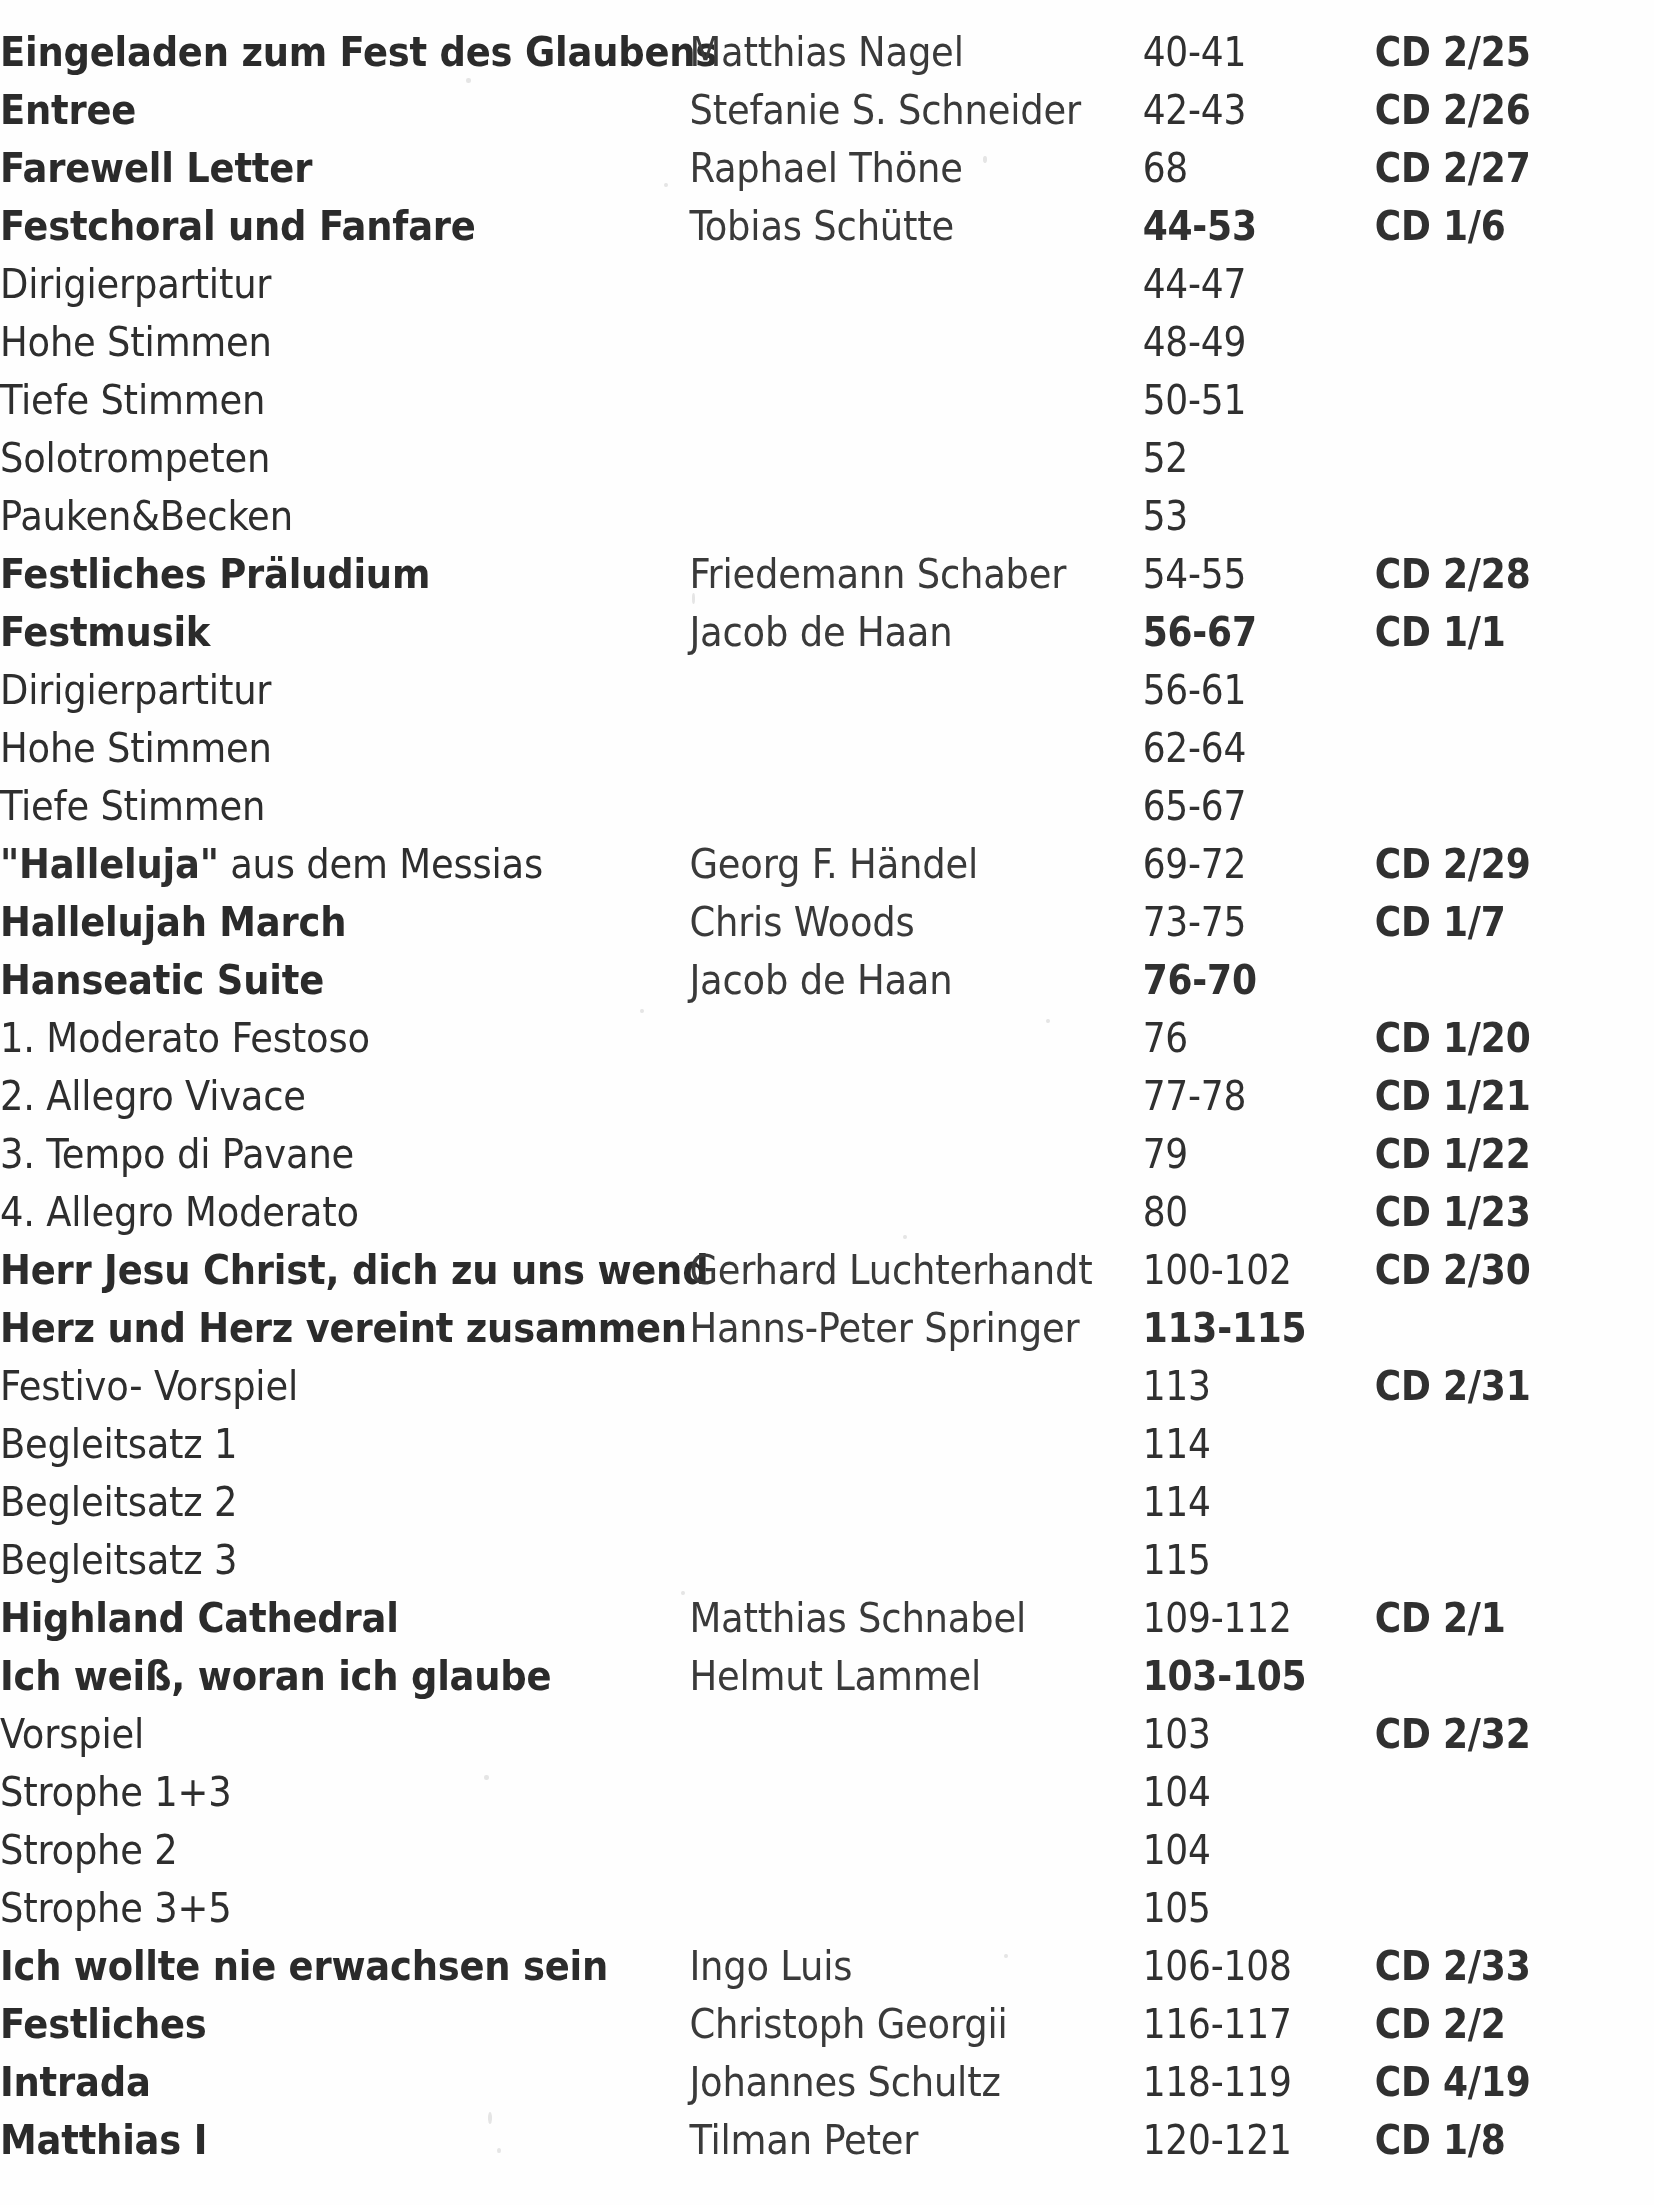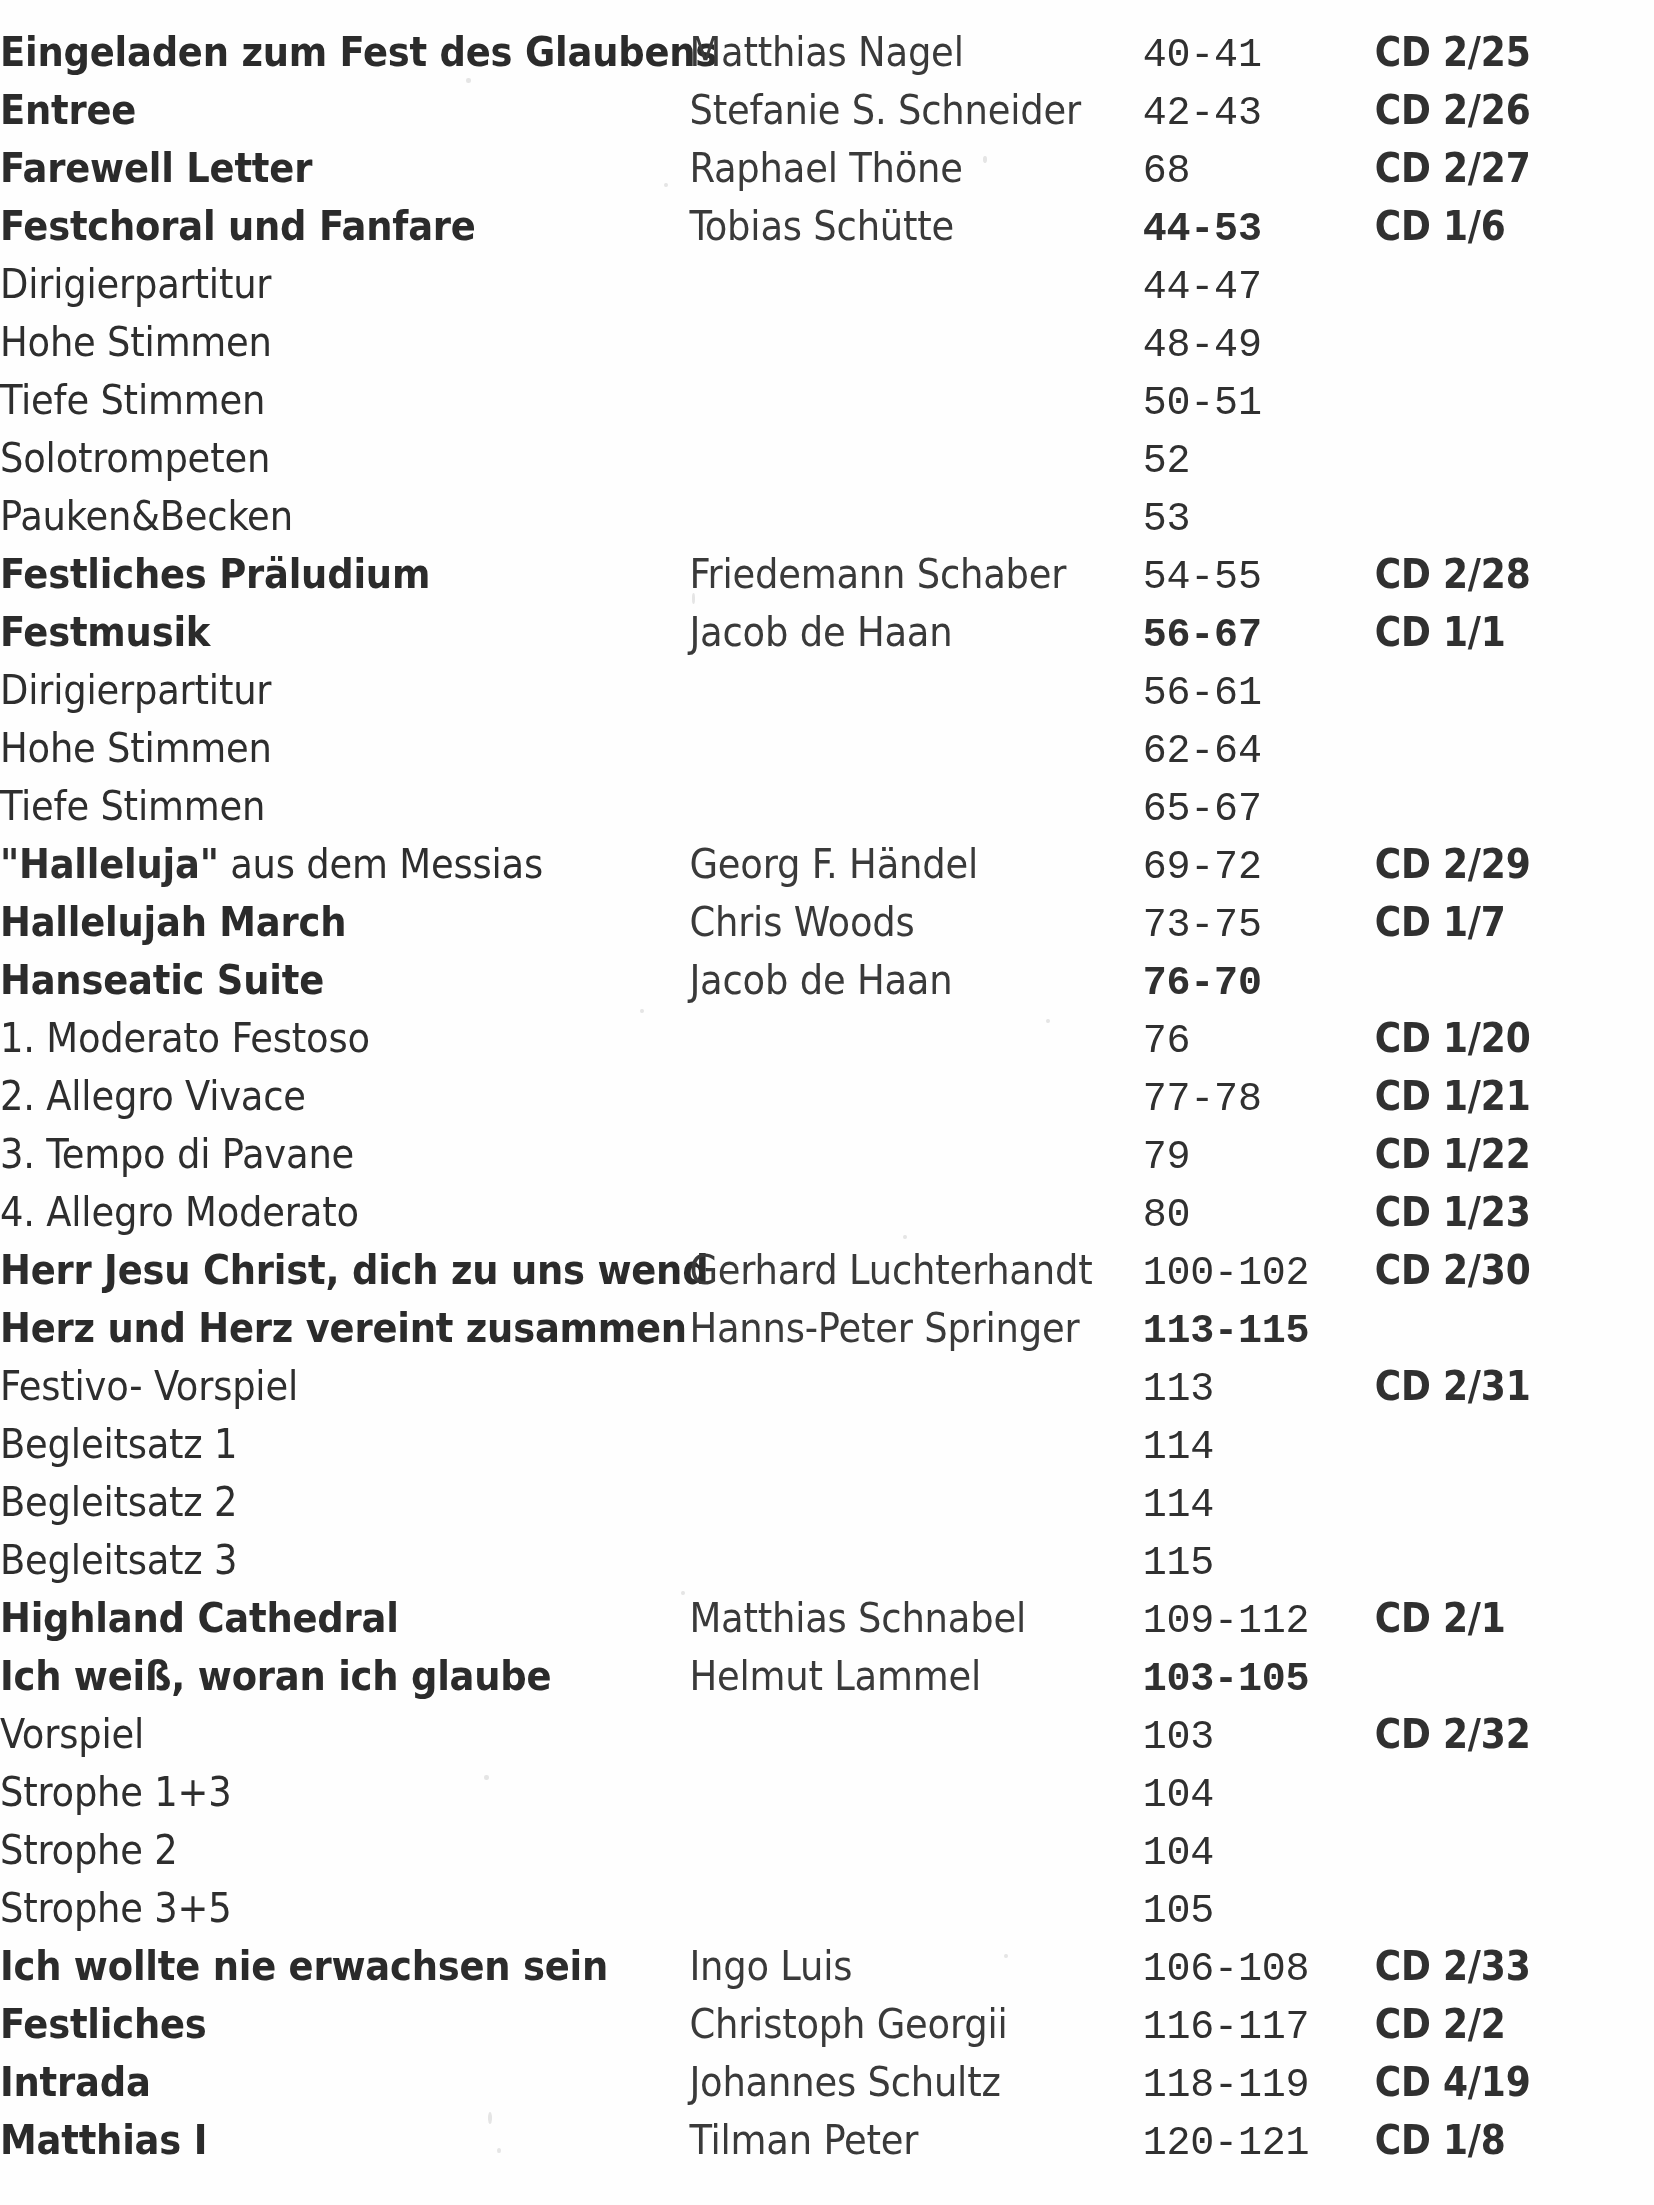--- a/index.html
+++ b/index.html
@@ -48,21 +48,21 @@
   tr.row { height: 58px; }
 
   
   col.c-title { width: 689px; }
   col.c-composer { width: 453px; }
   col.c-pages { width: 232px; }
   col.c-cd { width: 280px; }
 
   td.title   { padding-left: 35px; font-size: 41px; letter-spacing: -0.2px; }
   td.composer{ padding-left: 18.3px; font-size: 41px; letter-spacing: -0.2px; }
-  td.pages   { padding-left: 9.1px; font-size: 40px; letter-spacing: -0.2px; font-family: Liberation Mono, monospace; }
+  td.pages   { padding-left: 9.1px; font-size: 40px; letter-spacing: -0.2px; }
   td.cd      { padding-left: 10.7px; font-size: 40px; letter-spacing: -0.2px; }
 
   .bold { font-weight: 700; }
   .reg  { font-weight: 400; }
 
   
   td.title.bold  { color: #2b2b2b; }
   td.composer    { color: #3a3a3a; }
   td.pages       { color: #303030; }
   td.cd          { color: #303030; font-weight: bold; }

